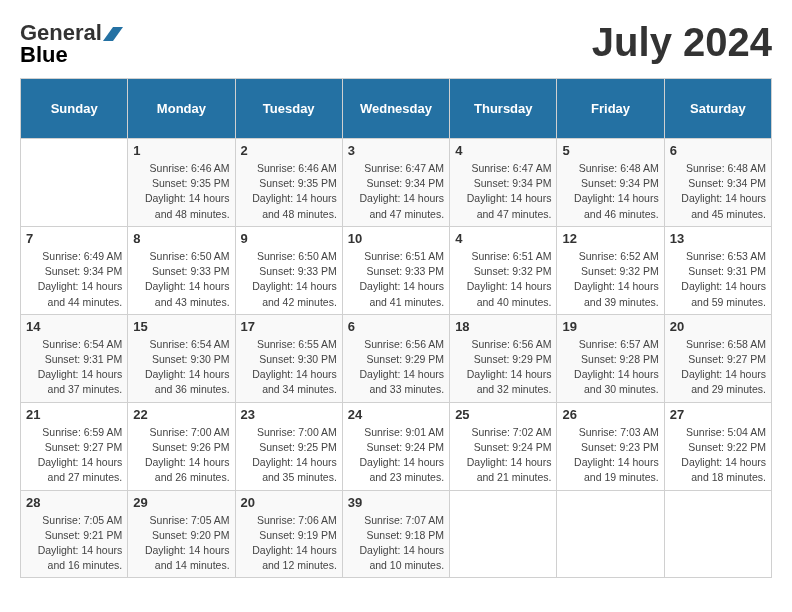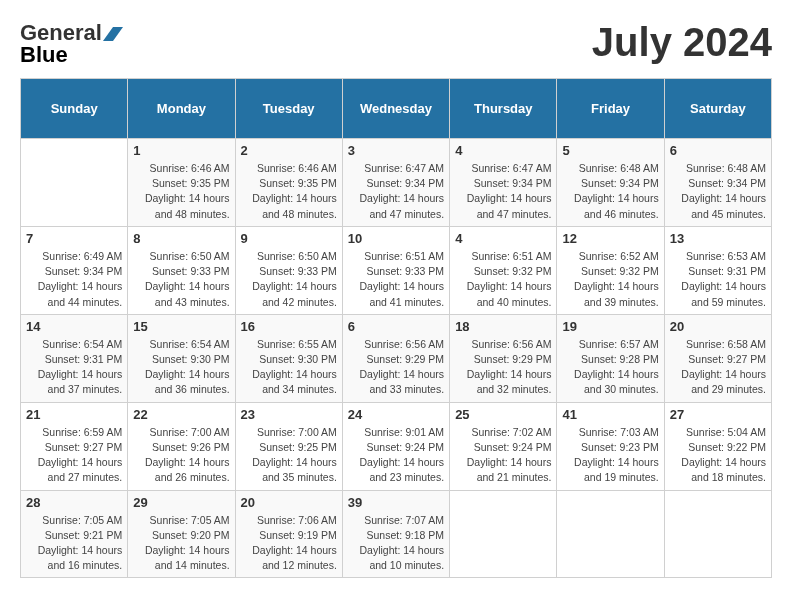--- a/index.html
+++ b/index.html
@@ -244,21 +244,21 @@
         <td>
           <span class="day-number">15</span>
           <div class="day-detail">
             <div>Sunrise: 6:54 AM</div>
             <div>Sunset: 9:30 PM</div>
             <div>Daylight: 14 hours</div>
             <div>and 36 minutes.</div>
           </div>
         </td>
         <td>
-          <span class="day-number">16</span>
+          <span class="day-number">17</span>
           <div class="day-detail">
             <div>Sunrise: 6:55 AM</div>
             <div>Sunset: 9:30 PM</div>
             <div>Daylight: 14 hours</div>
             <div>and 34 minutes.</div>
           </div>
         </td>
         <td>
           <span class="day-number">6</span>
           <div class="day-detail">
@@ -336,21 +336,21 @@
         <td>
           <span class="day-number">25</span>
           <div class="day-detail">
             <div>Sunrise: 7:02 AM</div>
             <div>Sunset: 9:24 PM</div>
             <div>Daylight: 14 hours</div>
             <div>and 21 minutes.</div>
           </div>
         </td>
         <td>
-          <span class="day-number">41</span>
+          <span class="day-number">26</span>
           <div class="day-detail">
             <div>Sunrise: 7:03 AM</div>
             <div>Sunset: 9:23 PM</div>
             <div>Daylight: 14 hours</div>
             <div>and 19 minutes.</div>
           </div>
         </td>
         <td>
           <span class="day-number">27</span>
           <div class="day-detail">

